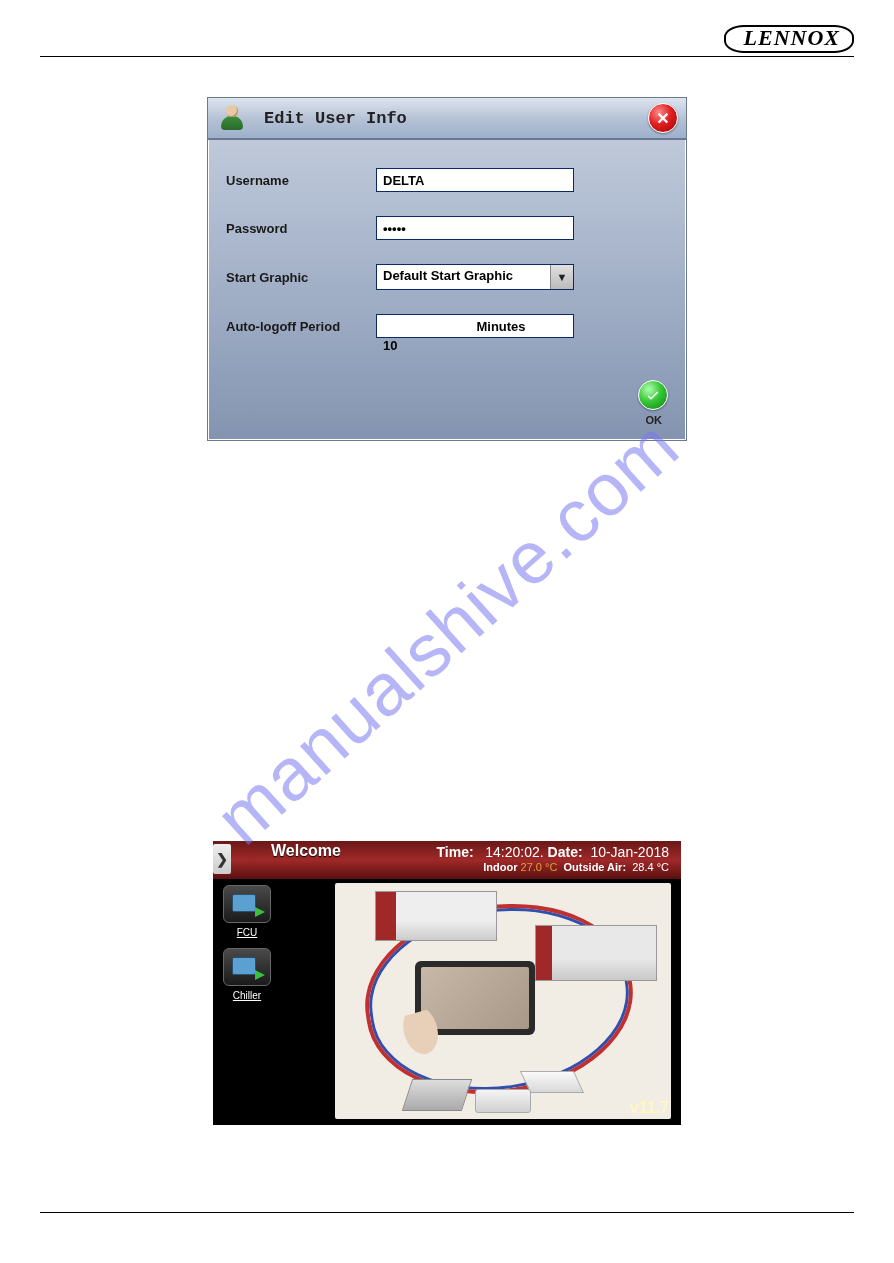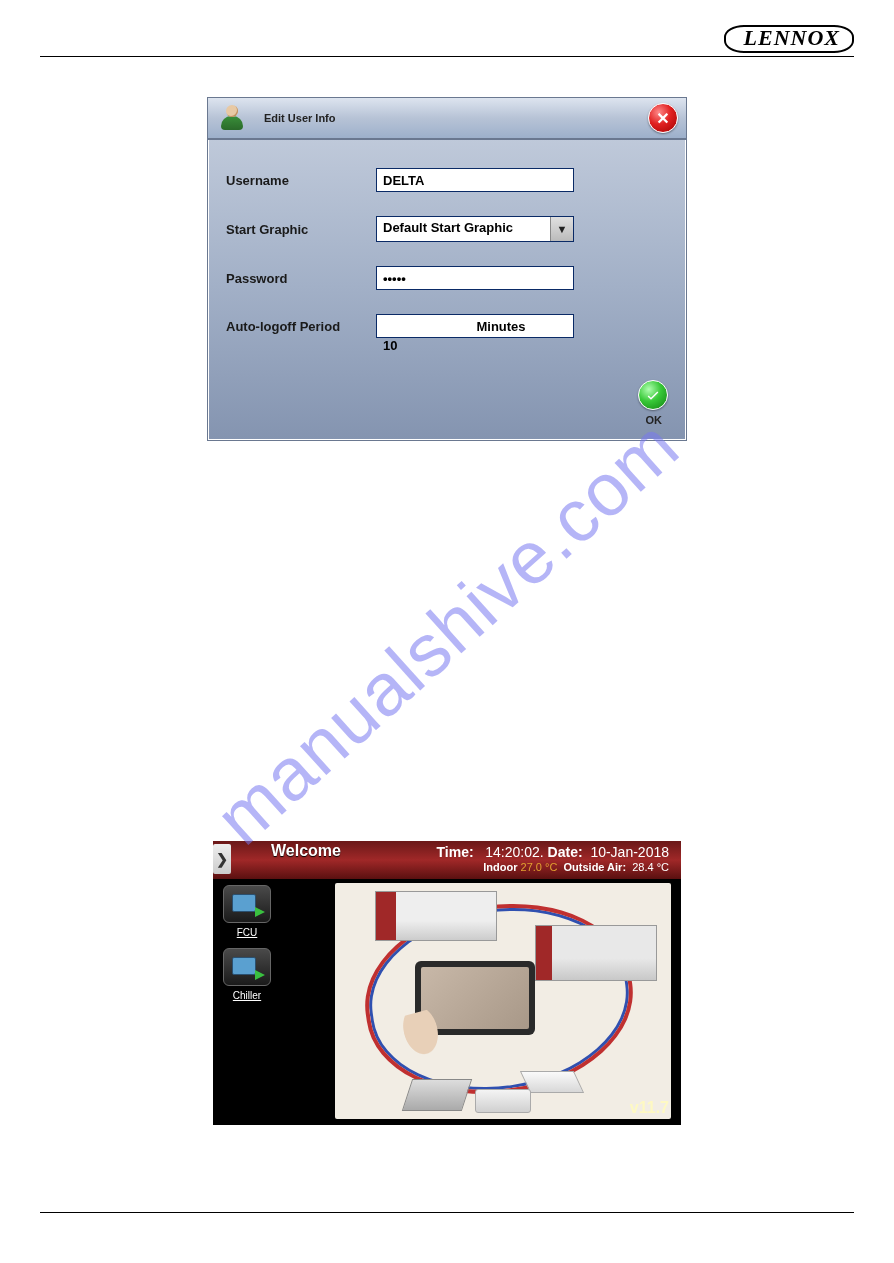--- a/index.html
+++ b/index.html
@@ -71,22 +71,23 @@
     position: absolute; left: 6px; top: 0;
     box-shadow: inset -1px -1px 0 #c09060;
   }
   .user-icon .body {
     width: 22px; height: 14px; background: linear-gradient(to bottom,#3a8f3a,#2a6a2a);
     border-radius: 10px 10px 4px 4px;
     position: absolute; left: 1px; top: 11px;
   }
   .dialog-title {
     font-weight: bold;
-    font-size: 11px;
+    font-size: 17px;
     color: #222;
+    font-family: Liberation Mono, monospace;
   }
   .close-btn {
     position: absolute;
     right: 8px;
     top: 5px;
     width: 28px; height: 28px;
     border-radius: 50%;
     background: radial-gradient(circle at 35% 30%, #ff8a8a 0%, #e02020 45%, #a10000 100%);
     border: 1.5px solid #fff;
     box-shadow: 0 1px 2px rgba(0,0,0,0.4);
@@ -397,30 +398,30 @@
       </div>
     </div>
     <div class="dialog-body">
 
       <div class="form-row">
         <div class="form-label">Username</div>
         <input class="text-input" value="DELTA" style="">
       </div>
 
       <div class="form-row">
+        <div class="form-label">Password</div>
+        <input class="text-input" value="•••••" style="">
+      </div>
+
+      <div class="form-row">
         <div class="form-label">Start Graphic</div>
         <div class="select-wrap">
           <div class="select-value">Default Start Graphic</div>
           <div class="select-arrow">▼</div>
         </div>
-      </div>
-
-      <div class="form-row">
-        <div class="form-label">Password</div>
-        <input class="text-input" value="•••••" style="">
       </div>
 
       <div class="form-row">
         <div class="form-label">Auto-logoff Period</div>
         <div class="minutes-wrap">
           <div class="minutes-val">10</div>
           <div class="minutes-label">Minutes</div>
         </div>
       </div>
 

